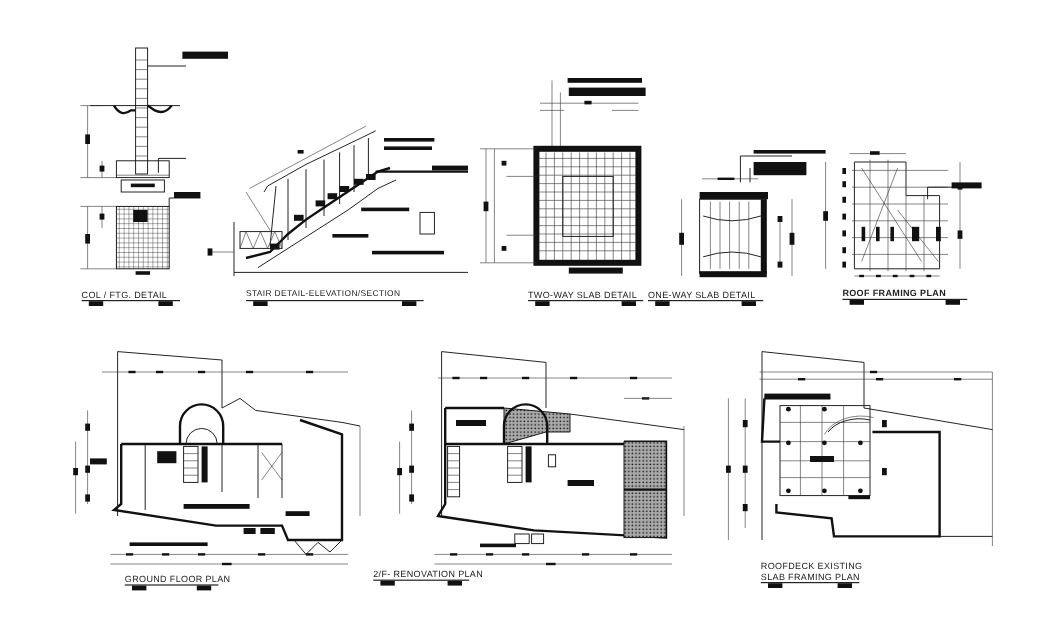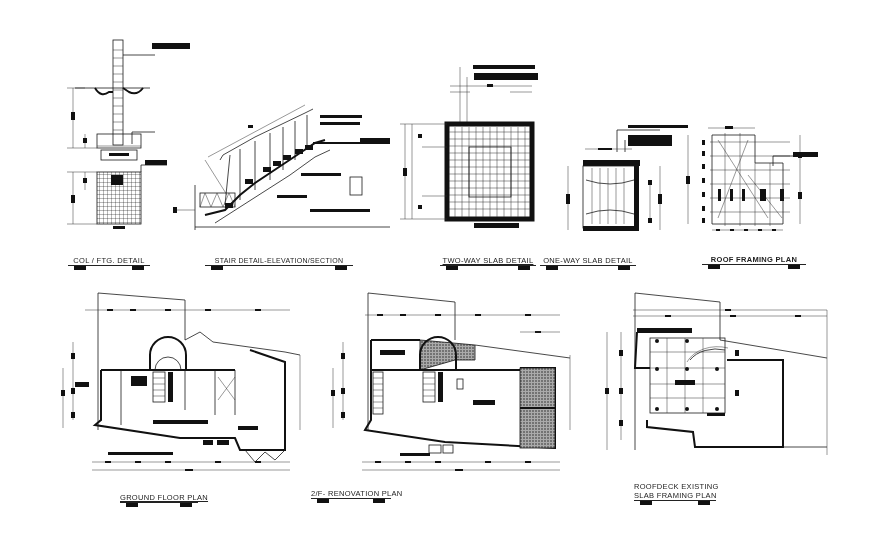--- a/index.html
+++ b/index.html
@@ -1,19 +1,19 @@
 <!DOCTYPE html>
 <html><head>
 <meta charset="utf-8">
 <style>
   html,body{margin:0;padding:0;background:#ffffff;}
   body{width:870px;height:536px;position:relative;overflow:hidden;font-family:"Liberation Sans",sans-serif;}
   #sheet{position:absolute;left:0;top:0;width:870px;height:536px;}
   .dwg{position:absolute;}
-  .title-block{position:absolute;text-align:center;color:#222;margin-top:15px;}
+  .title-block{position:absolute;text-align:left;color:#222;}
   .title-text{font-size:7.5px;letter-spacing:0.3px;line-height:9px;text-transform:uppercase;white-space:nowrap;display:block;}
   .title-line{position:relative;height:2px;border-top:1px solid #222;margin-top:0px;}
   .title-line .blk{position:absolute;top:0;width:12px;height:4px;background:#111;}
   .title-line .blk.l{left:6px;} .title-line .blk.r{right:6px;}
   svg{overflow:visible;}
   .ln{stroke:#1a1a1a;stroke-width:0.8;fill:none;}
   .th{stroke:#111;stroke-width:2;fill:none;}
   .dm{stroke:#333;stroke-width:0.5;fill:none;}
   .hatch{fill:url(#hatch);stroke:#111;stroke-width:0.8;}
   .dense{fill:url(#dense);stroke:#111;stroke-width:0.8;}
@@ -473,21 +473,21 @@
   </div>
 
   <div class="title-block" style="left:205px;top:241px;width:148px;">
     <span class="title-text" style="font-size:7px;">STAIR DETAIL-ELEVATION/SECTION</span>
     <div class="title-line">
         <span class="blk l"></span>
         <span class="blk r"></span>
       </div>
   </div>
 
-  <div class="title-block" style="left:440px;top:241px;width:96px;text-decoration:underline;">
+  <div class="title-block" style="left:440px;top:241px;width:96px;">
     <span class="title-text">TWO-WAY SLAB DETAIL</span>
     <div class="title-line">
         <span class="blk l"></span>
         <span class="blk r"></span>
       </div>
   </div>
 
   <div class="title-block" style="left:540px;top:241px;width:96px;">
     <span class="title-text">ONE-WAY SLAB DETAIL</span>
     <div class="title-line">
@@ -497,21 +497,21 @@
   </div>
 
   <div class="title-block" style="left:702px;top:240px;width:104px;font-weight:bold;">
     <span class="title-text">ROOF FRAMING PLAN</span>
     <div class="title-line">
         <span class="blk l"></span>
         <span class="blk r"></span>
       </div>
   </div>
 
-  <div class="title-block" style="left:120px;top:478px;width:78px;text-decoration:underline;">
+  <div class="title-block" style="left:104px;top:478px;width:78px;">
     <span class="title-text">GROUND FLOOR PLAN</span>
     <div class="title-line">
         <span class="blk l"></span>
         <span class="blk r"></span>
       </div>
   </div>
 
   <div class="title-block" style="left:311px;top:474px;width:80px;">
     <span class="title-text">2/F- RENOVATION PLAN</span>
     <div class="title-line">

